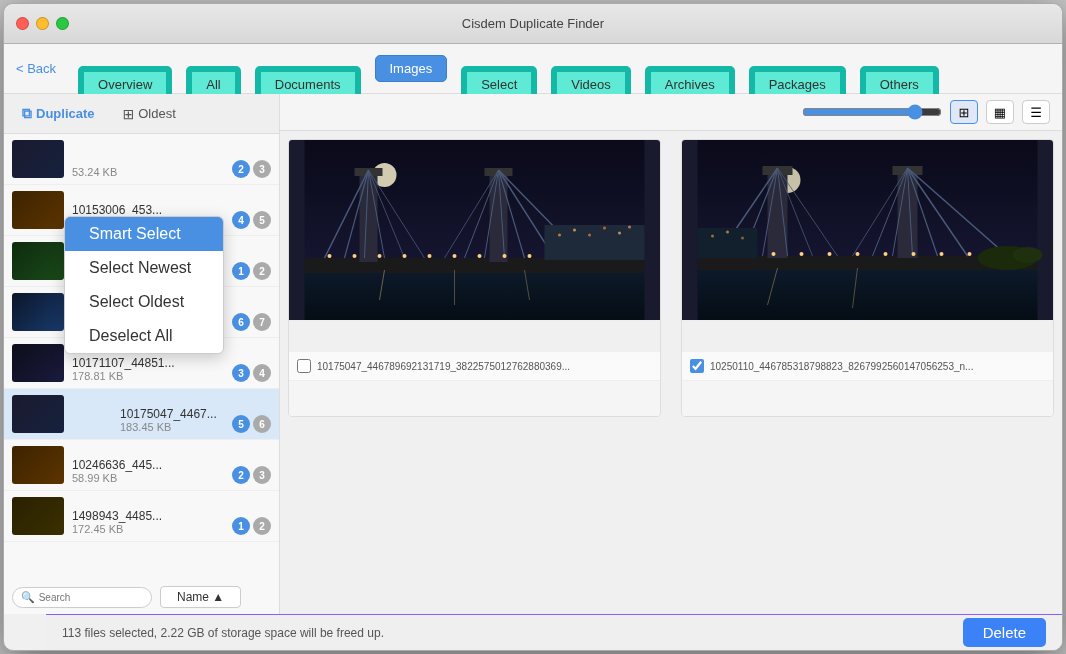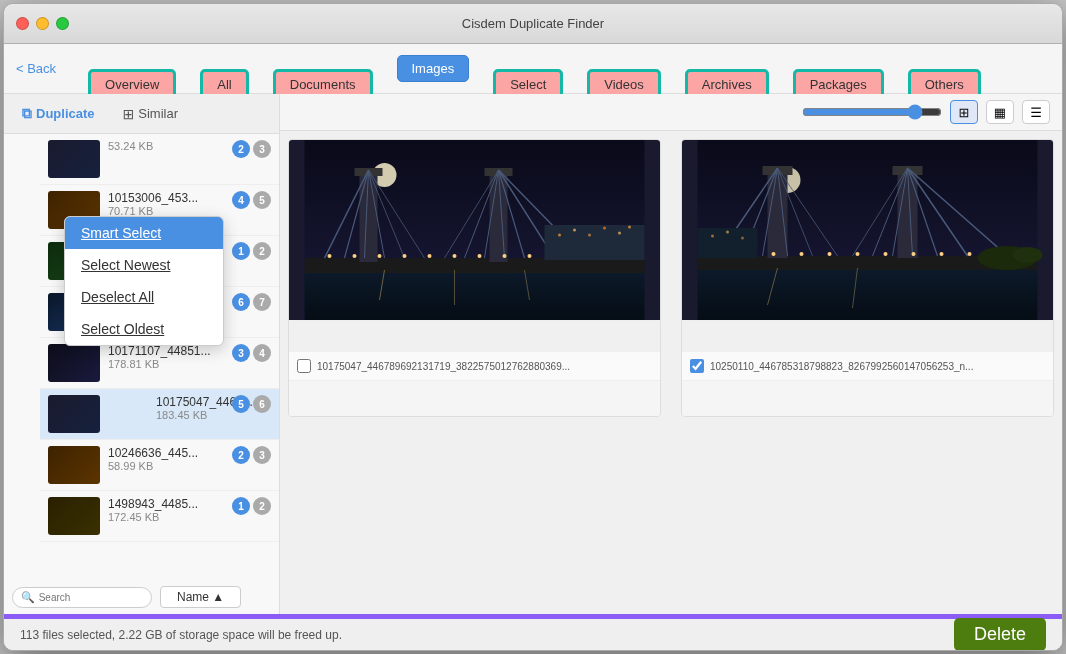--- a/index.html
+++ b/index.html
@@ -55,21 +55,21 @@
       color: #444;
     }
     
     .navbar {
       height: 50px;
       background: #f5f5f5;
       border-bottom: 1px solid #ddd;
       display: flex;
       align-items: center;
       padding: 0 12px;
-      gap: 24px;
+      gap: 14px;
     }
     .back-btn {
       font-size: 13px;
       color: #4a90e2;
       cursor: pointer;
       margin-right: 8px;
     }
     .nav-tab {
       padding: 5px 14px;
       border-radius: 5px;
@@ -78,22 +78,22 @@
       color: #333;
       border: 1px solid transparent;
       background: transparent;
     }
     .nav-tab.active {
       background: #4a90e2;
       color: white;
       border-color: #3a7fd2;
     }
     .nav-tab.outlined {
-      border: 3px solid #14b8a6;
-      background: #fca5a5;
+      border: 6px solid #14b8a6;
+      background: #5eead4;
       margin-top: 32px;
     }
     
     .main {
       display: flex;
       flex: 1;
       overflow: hidden;
       position: relative;
     }
     
@@ -129,26 +129,25 @@
     }
     .sidebar-tab-icon {
       font-size: 14px;
     }
     .sidebar-list {
       flex: 1;
       overflow-y: auto;
     }
     .sidebar-item {
       display: flex;
-      align-items: flex-start;
+      align-items: flex-end;
       padding: 6px 8px;
       border-bottom: 1px solid #eee;
       cursor: pointer;
       position: relative;
-      margin-left: 36px;
     }
     .sidebar-item.selected {
       background: #d8e8f8;
       gap: 48px;
     }
     .sidebar-item-thumb {
       width: 52px;
       height: 38px;
       object-fit: cover;
       border-radius: 3px;
@@ -311,59 +310,59 @@
       font-size: 10px;
       color: #555;
       white-space: nowrap;
       overflow: hidden;
       text-overflow: ellipsis;
     }
     
     .statusbar {
       height: 36px;
       background: #efefef;
-      border-top: 5px solid #8b5cf6;
+      border-top: 1px solid #8b5cf6;
       display: flex;
       align-items: center;
       justify-content: space-between;
       padding: 0 16px;
+      margin-left: 42px;
     }
     .statusbar-text {
       font-size: 12px;
       color: #555;
     }
     .delete-btn {
       padding: 6px 20px;
-      background: #4d7c0f;
+      background: #3b82f6;
       color: white;
       border: none;
       border-radius: 5px;
-      font-size: 18px;
+      font-size: 15px;
       cursor: pointer;
       font-weight: 500;
     }
     
     .dropdown-menu {
       position: absolute;
       top: 122px;
       left: 60px;
       width: 160px;
       background: white;
       border: 1px solid #ccc;
       border-radius: 6px;
       box-shadow: 0 4px 16px rgba(0,0,0,0.2);
       z-index: 100;
       overflow: hidden;
     }
     .dropdown-item {
-      padding: 8px 16px;
-      font-size: 14px;
+      padding: 8px 24px;
+      font-size: 16px;
       cursor: pointer;
       color: #333;
-      text-decoration: underline;
     }
     .dropdown-item.highlighted {
       background: #4a90e2;
       color: white;
     }
     
     .thumb-dark { background: linear-gradient(135deg, #1a1a2e, #16213e); }
     .thumb-warm { background: linear-gradient(135deg, #3d2300, #5c3400); }
     .thumb-blue { background: linear-gradient(135deg, #0a1628, #1a3a6e); }
     .thumb-green { background: linear-gradient(135deg, #0d2b0d, #1a4a1a); }
@@ -400,21 +399,21 @@
   <div class="main">
 
     <div class="sidebar">
       <div class="sidebar-header">
         <div class="sidebar-tab active">
           <span class="sidebar-tab-icon">⧉</span>
           <span>Duplicate</span>
         </div>
         <div class="sidebar-tab">
           <span class="sidebar-tab-icon">⊞</span>
-          <span>Similar</span>
+          <span>Oldest</span>
         </div>
       </div>
       <div class="sidebar-list">
 
         <div class="sidebar-item">
           <div class="sidebar-item-thumb thumb-dark"></div>
           <div class="sidebar-item-info">
             <div class="sidebar-item-size">53.24 KB</div>
           </div>
           <div class="sidebar-item-badges">
@@ -674,22 +673,22 @@
             <span class="image-cell-label">10250110_446785318798823_8267992560147056253_n...</span>
           </div>
           <div style="height:36px;background:#f5f5f5;border-top:1px solid #eee;"></div>
         </div>
       </div>
     </div>
 
     <div class="dropdown-menu">
       <div class="dropdown-item highlighted">Smart Select</div>
       <div class="dropdown-item">Select Newest</div>
+      <div class="dropdown-item">Select Oldest</div>
       <div class="dropdown-item">Deselect All</div>
-      <div class="dropdown-item">Select Oldest</div>
     </div>
   </div>
 
   <div class="statusbar">
     <span class="statusbar-text">113 files selected, 2.22 GB of storage space will be freed up.</span>
     <button class="delete-btn">Delete</button>
   </div>
 </div>
 
 </body></html>

